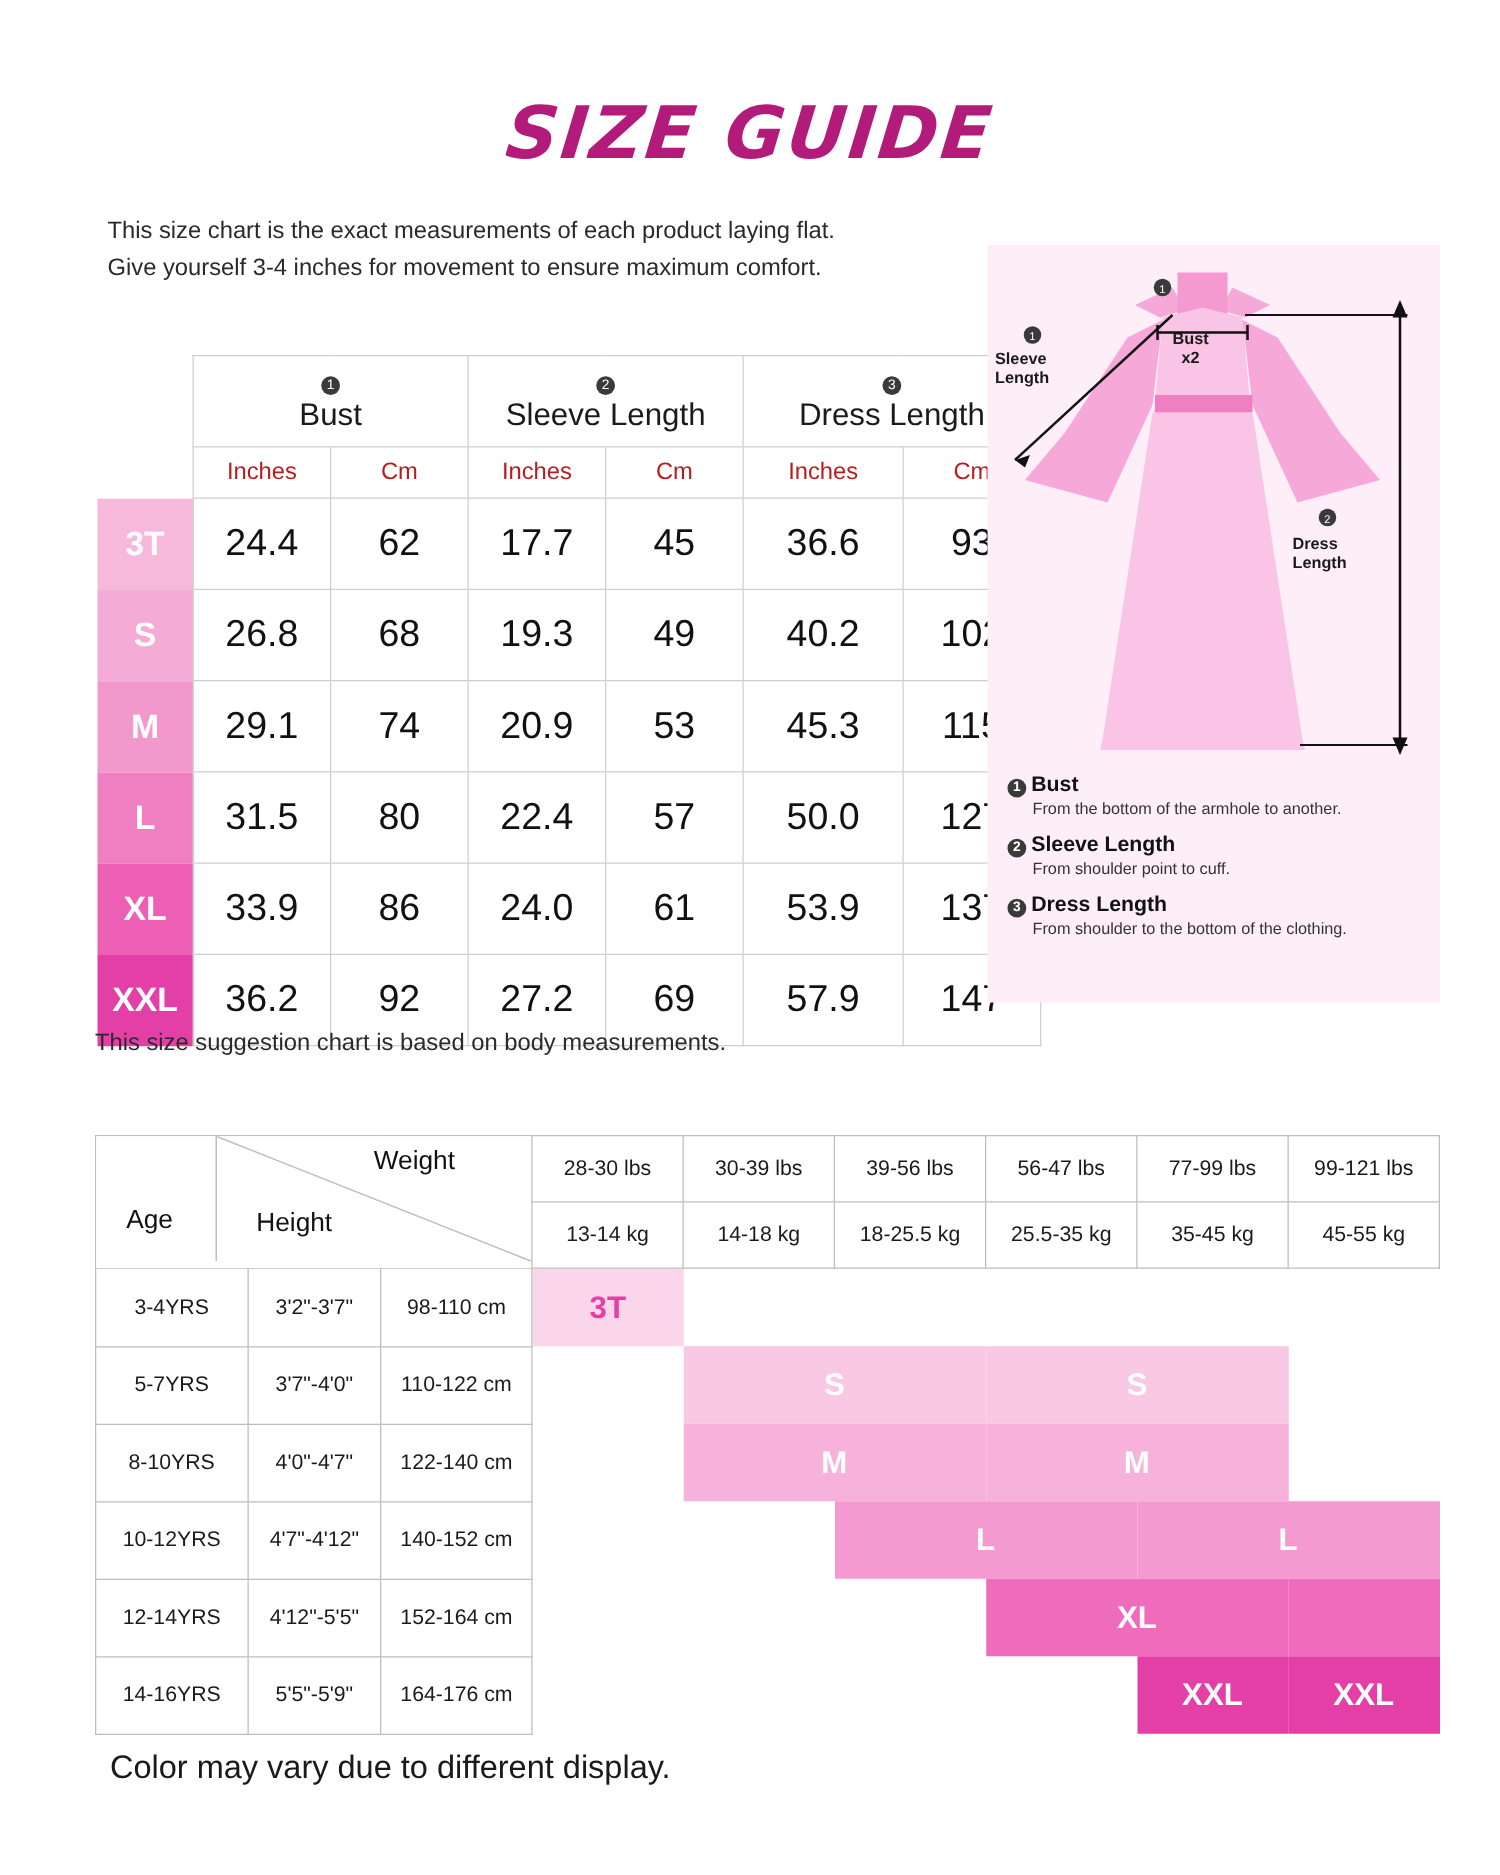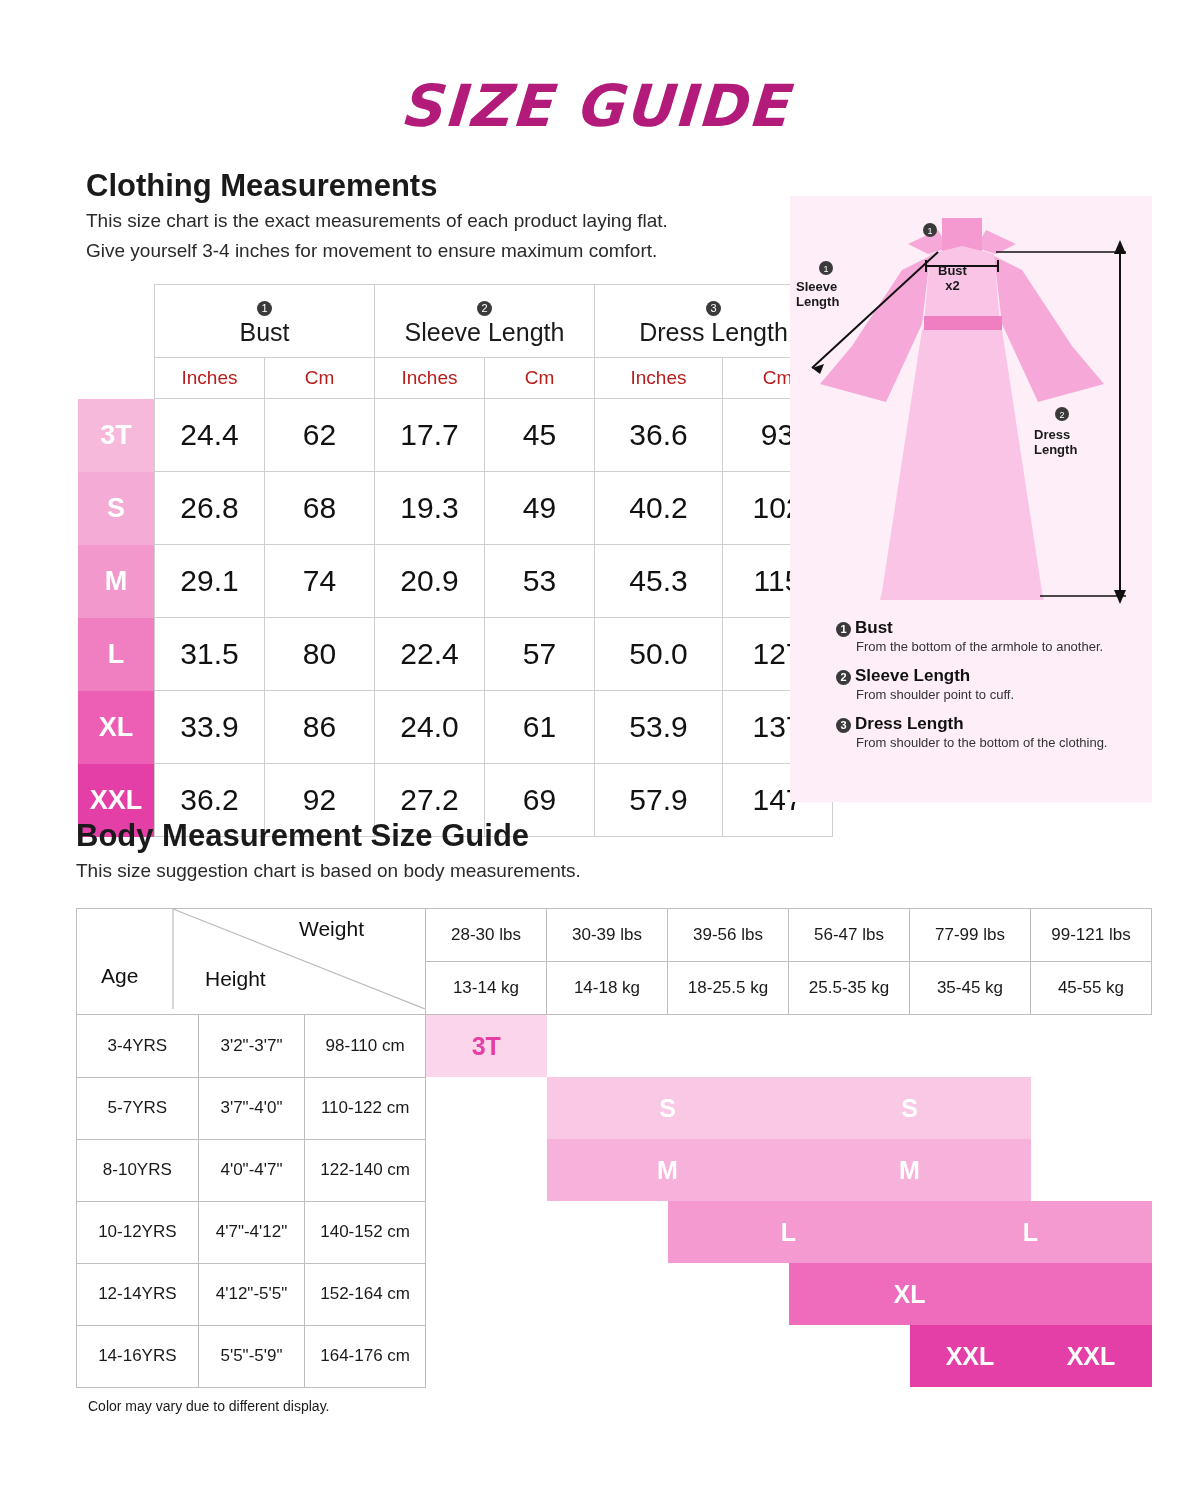--- a/index.html
+++ b/index.html
@@ -97,21 +97,21 @@
     position:absolute;left:790px;top:196px;width:362px;height:606px;
     background:#fdeef7;
   }
   .dresslabel{
     position:absolute;
     font-size:13px;font-weight:bold;color:#1a1a1a;
     line-height:1.15;
     font-family:"Liberation Sans", sans-serif;
   }
   .legend{
-    position:absolute;left:806px;top:618px;width:340px;margin-left:30px;
+    position:absolute;left:806px;top:618px;width:340px;
   }
   .legend .item{margin-bottom:12px;}
   .legend .lt{font-size:17px;font-weight:bold;color:#111;}
   .legend .ld{font-size:13px;color:#333;margin-left:20px;margin-top:1px;}
   .legend .bullet{
     display:inline-block;width:15px;height:15px;line-height:15px;border-radius:50%;
     background:#3a3a3a;color:#fff;font-size:11px;text-align:center;margin-right:4px;
   }
 
   
@@ -144,32 +144,31 @@
   .corner .lbl.height{left:128px;top:58px;}
   .corner .lbl.weight{left:222px;top:8px;}
 
   .bt .sizeband{
     border:none;background:transparent;height:62px;
     font-weight:bold;font-size:25px;color:#ffffff;padding:0;
   }
 
   .footer{
     position:absolute;left:88px;top:1398px;
-    font-size:14px;color:#1a1a1a;
+    font-size:26px;color:#1a1a1a;
   }
 </style>
 </head>
 <body>
 
 <div class="page">
 
   <div class="title">SIZE GUIDE</div>
 
   <div class="clothing-head">
-    <div class="h2">Clothing Measurements</div>
     <div class="sub">This size chart is the exact measurements of each product laying flat.</div>
     <div class="sub">Give yourself 3-4 inches for movement to ensure maximum comfort.</div>
   </div>
 
   <table class="ct">
     <tbody>
         <tr>
       <td class="sizecell noborder"></td>
       <td class="grouphdr" colspan="2">
         <span class="circnum">1</span><br>
@@ -317,21 +316,20 @@
     </div>
     <div class="item">
       <div class="lt">
         <span class="bullet">3</span><span>Dress Length</span>
       </div>
       <div class="ld">From shoulder to the bottom of the clothing.</div>
     </div>
   </div>
 
   <div class="body-head">
-    <div class="h2">Body Measurement Size Guide</div>
     <div class="sub">This size suggestion chart is based on body measurements.</div>
   </div>
 
   <table class="bt">
     <tbody>
         <tr>
       <td class="corner" rowspan="2" colspan="3">
         <svg viewBox="0 0 348 100" preserveAspectRatio="none">
           <line x1="96" y1="0" x2="348" y2="100" stroke="#bdbdbd" stroke-width="1.2"></line>
           <line x1="96" y1="0" x2="96" y2="100" stroke="#bdbdbd" stroke-width="1.2"></line>

